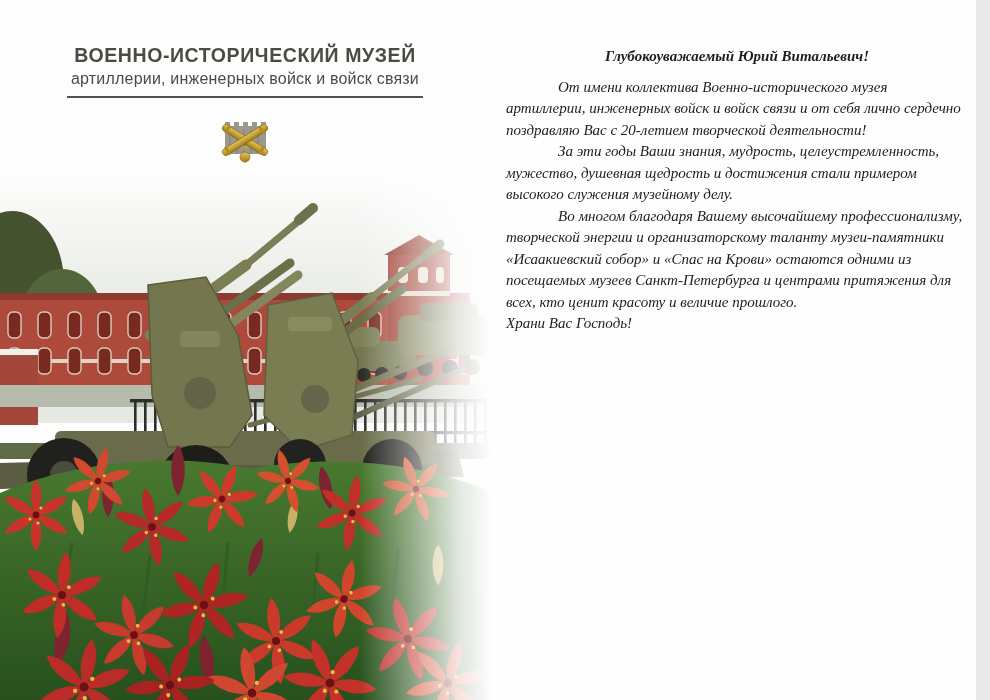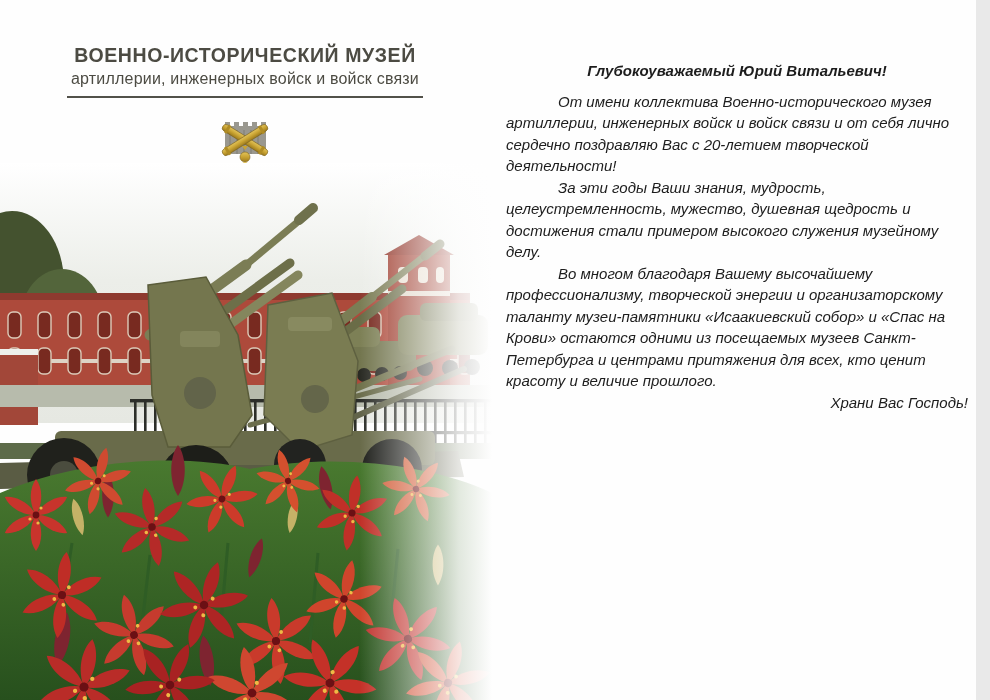--- a/index.html
+++ b/index.html
@@ -7,25 +7,25 @@
         font-family:"Liberation Sans",sans-serif;}
   
   .mast{position:absolute;left:30px;top:44px;width:430px;text-align:center;color:#4c4b43;}
   .mast-title{font-size:19.5px;font-weight:600;letter-spacing:.6px;}
   .mast-sub{font-size:16px;font-weight:500;letter-spacing:.2px;margin-top:3px;}
   .mast-rule{width:356px;border:0;border-top:2px solid#52514a;margin:8px auto 0;}
   .emblem{position:absolute;left:203px;top:110px;width:84px;height:60px;}
   
   .photo{position:absolute;left:0;top:163px;width:492px;height:537px;}
   
-  .letter{position:absolute;left:506px;top:60px;width:462px;color:#1d1d1d;
-          font-family:Liberation Sans, sans-serif;font-style:italic;font-size:15px;line-height:21.5px;}
+  .letter{position:absolute;left:506px;top:46px;width:462px;color:#1d1d1d;
+          font-family:Liberation Serif, serif;font-style:italic;font-size:15px;line-height:21.5px;}
   .salutation{text-align:center;font-weight:bold;margin:0 0 9px 0;}
   .letter p{margin:0;text-indent:52px;}
-  .blessing{text-align:right;margin:0;}
+  .blessing{text-align:left;margin:0;}
 </style>
 </head>
 <body>
 
 <div class="page">
 
   <div class="mast">
     <div class="mast-title">ВОЕННО-ИСТОРИЧЕСКИЙ МУЗЕЙ</div>
     <div class="mast-sub">артиллерии, инженерных войск и войск связи</div>
     <hr class="mast-rule">

